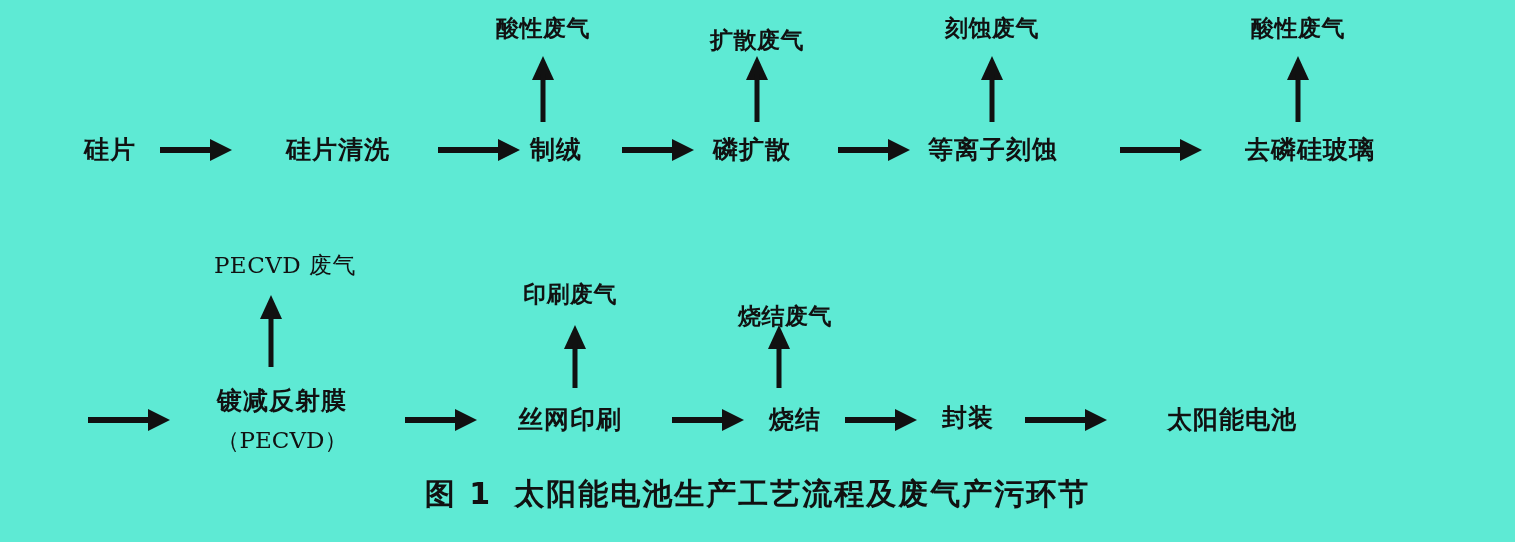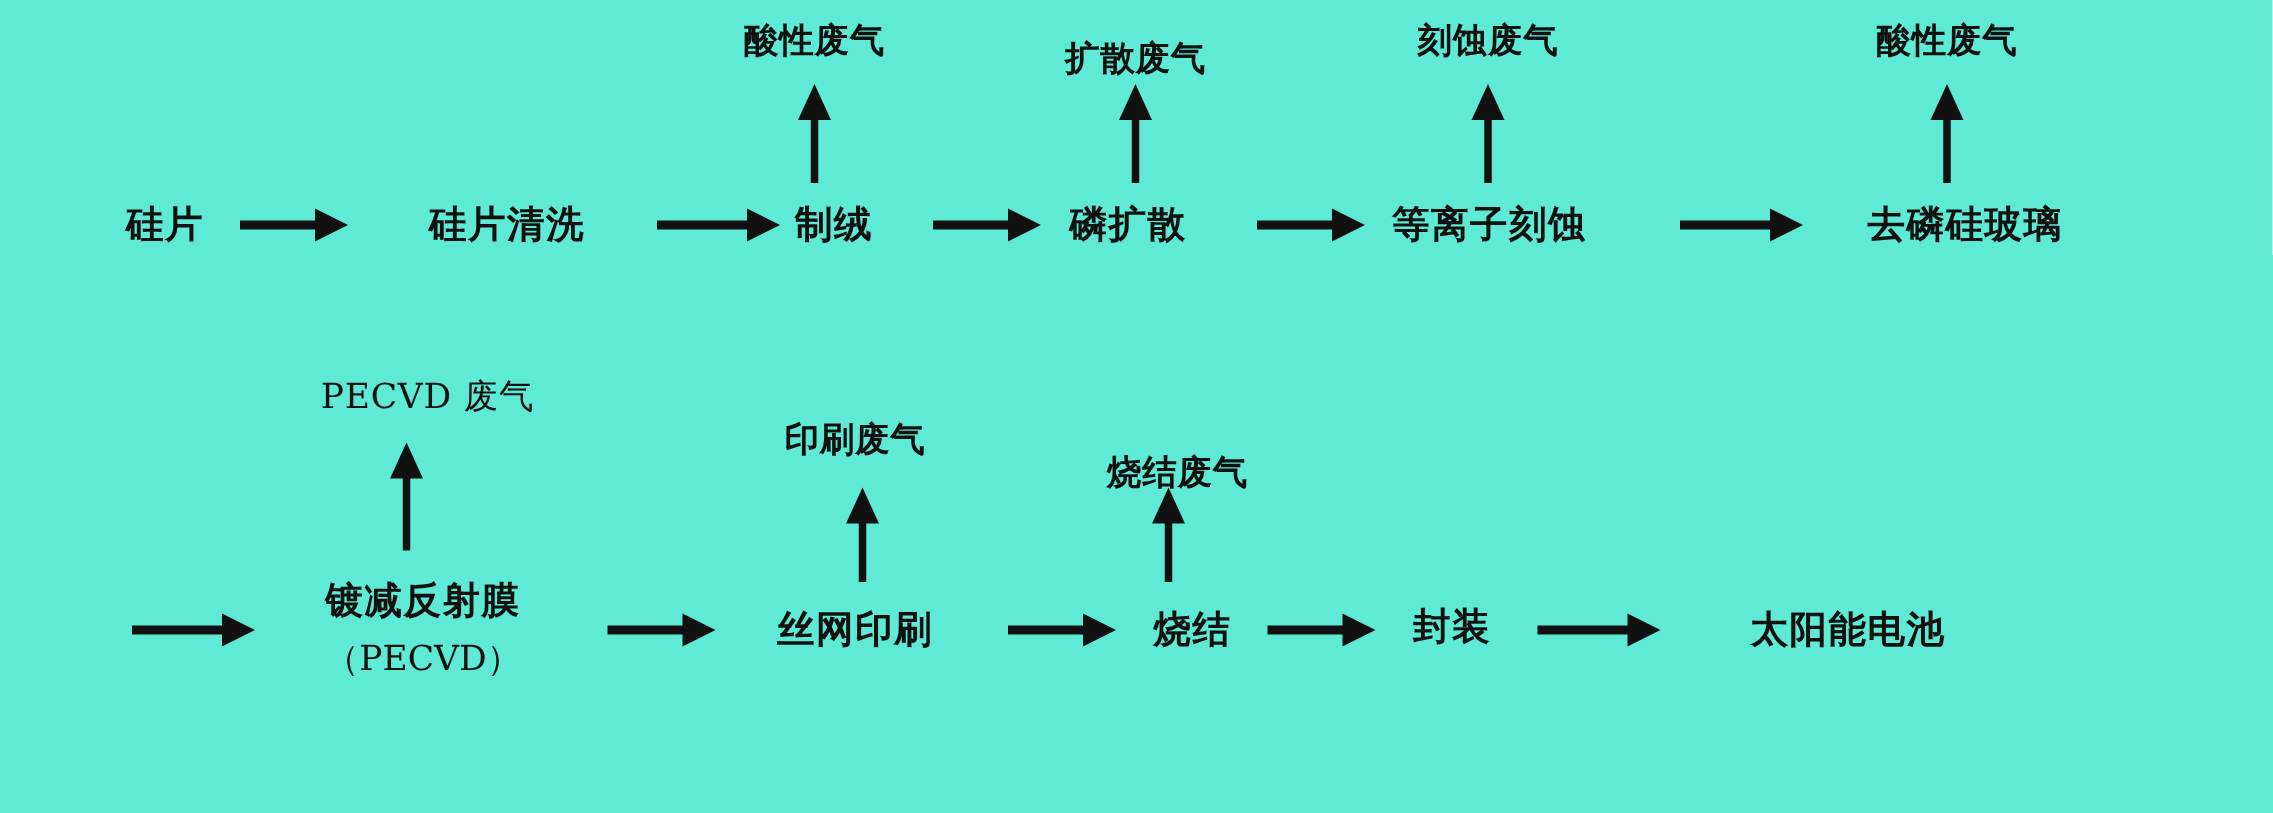--- a/index.html
+++ b/index.html
@@ -214,14 +214,17 @@
   </div>
   <div class="h-arrow" style="left:845px; top:420px; width:72px;">
     <span class="shaft" style="width:54px;"></span>
     <span class="head"></span>
   </div>
   <div class="h-arrow" style="left:1025px; top:420px; width:82px;">
     <span class="shaft" style="width:62px;"></span>
     <span class="head"></span>
   </div>
 
+  <div id="caption">
+    <span class="cap-num">图 1</span><span>太阳能电池生产工艺流程及废气产污环节</span>
+  </div>
 
 </div>
 
 </body></html>

